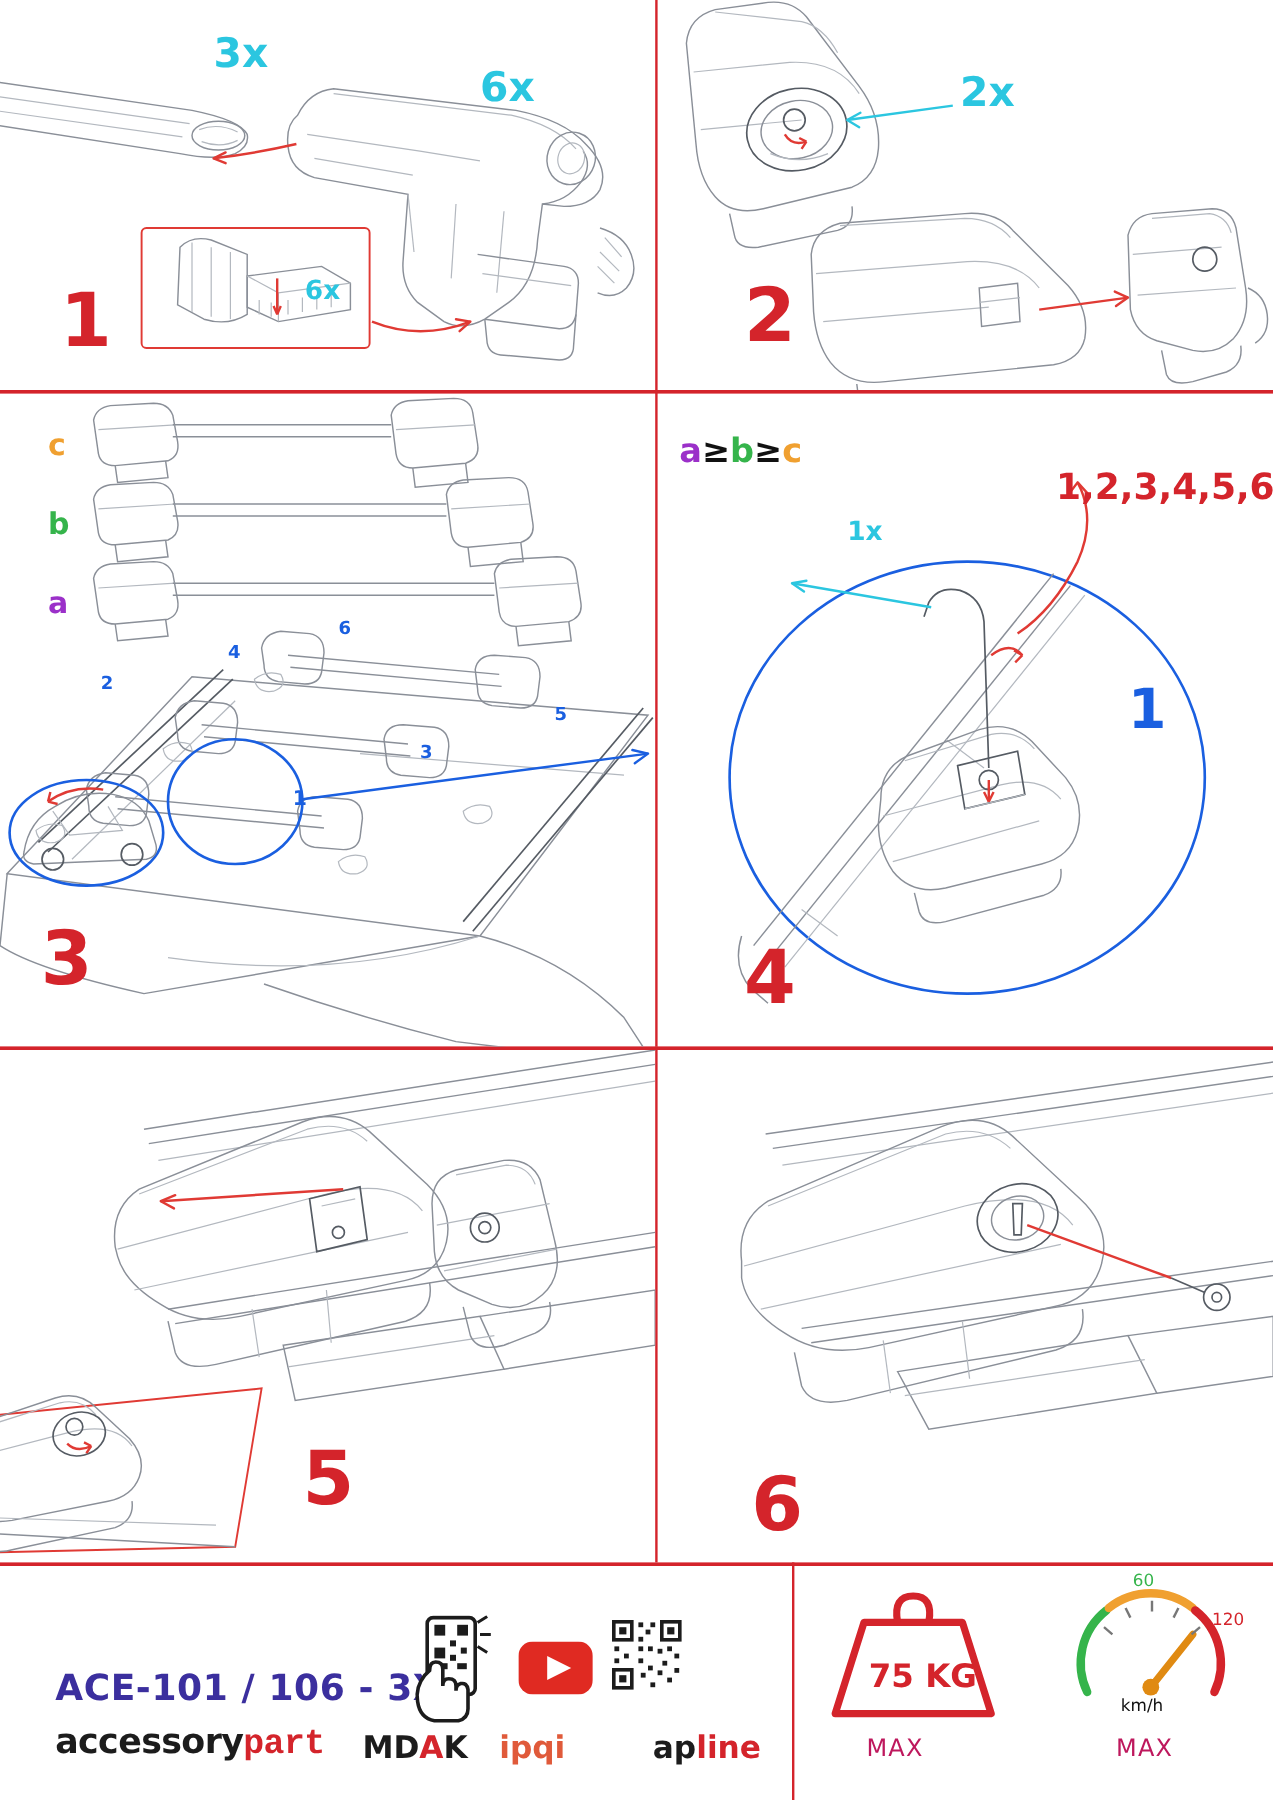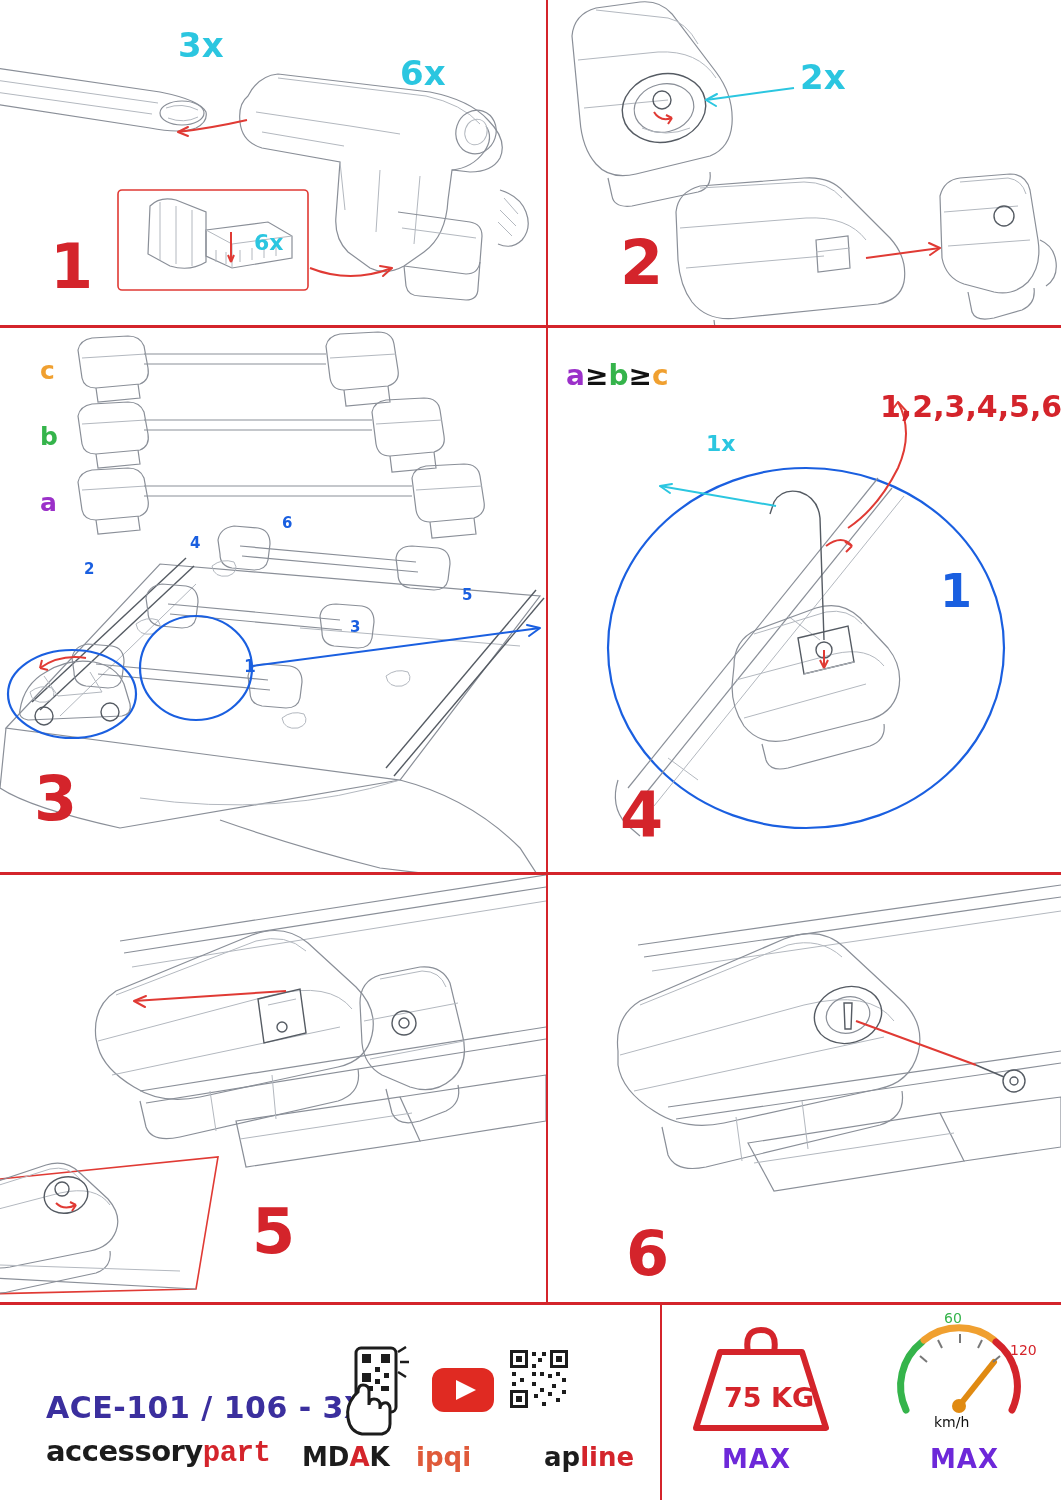--- a/index.html
+++ b/index.html
@@ -110,24 +110,23 @@
   .brand-accessory .red { color: #d4242b; font-family: Liberation Mono, monospace; }
   .logo-text {
     position: absolute;
     font-family: "DejaVu Sans", sans-serif;
     font-weight: bold;
     font-size: 26px;
   }
   .maxlabel {
     position: absolute;
     font-family: "DejaVu Sans", sans-serif;
-    font-size: 26px;
-    color: #6d28d9;
+    font-size: 20px;
+    color: #be185d;
     letter-spacing: 1px;
-    font-weight: bold;
   }
   .kg-text {
     position: absolute;
     font-family: "DejaVu Sans", sans-serif;
     font-weight: bold;
     font-size: 27px;
     color: #d4242b;
   }
   svg { display: block; }
   .ln { fill: none; stroke: #8a8f98; stroke-width: 1.2; }

